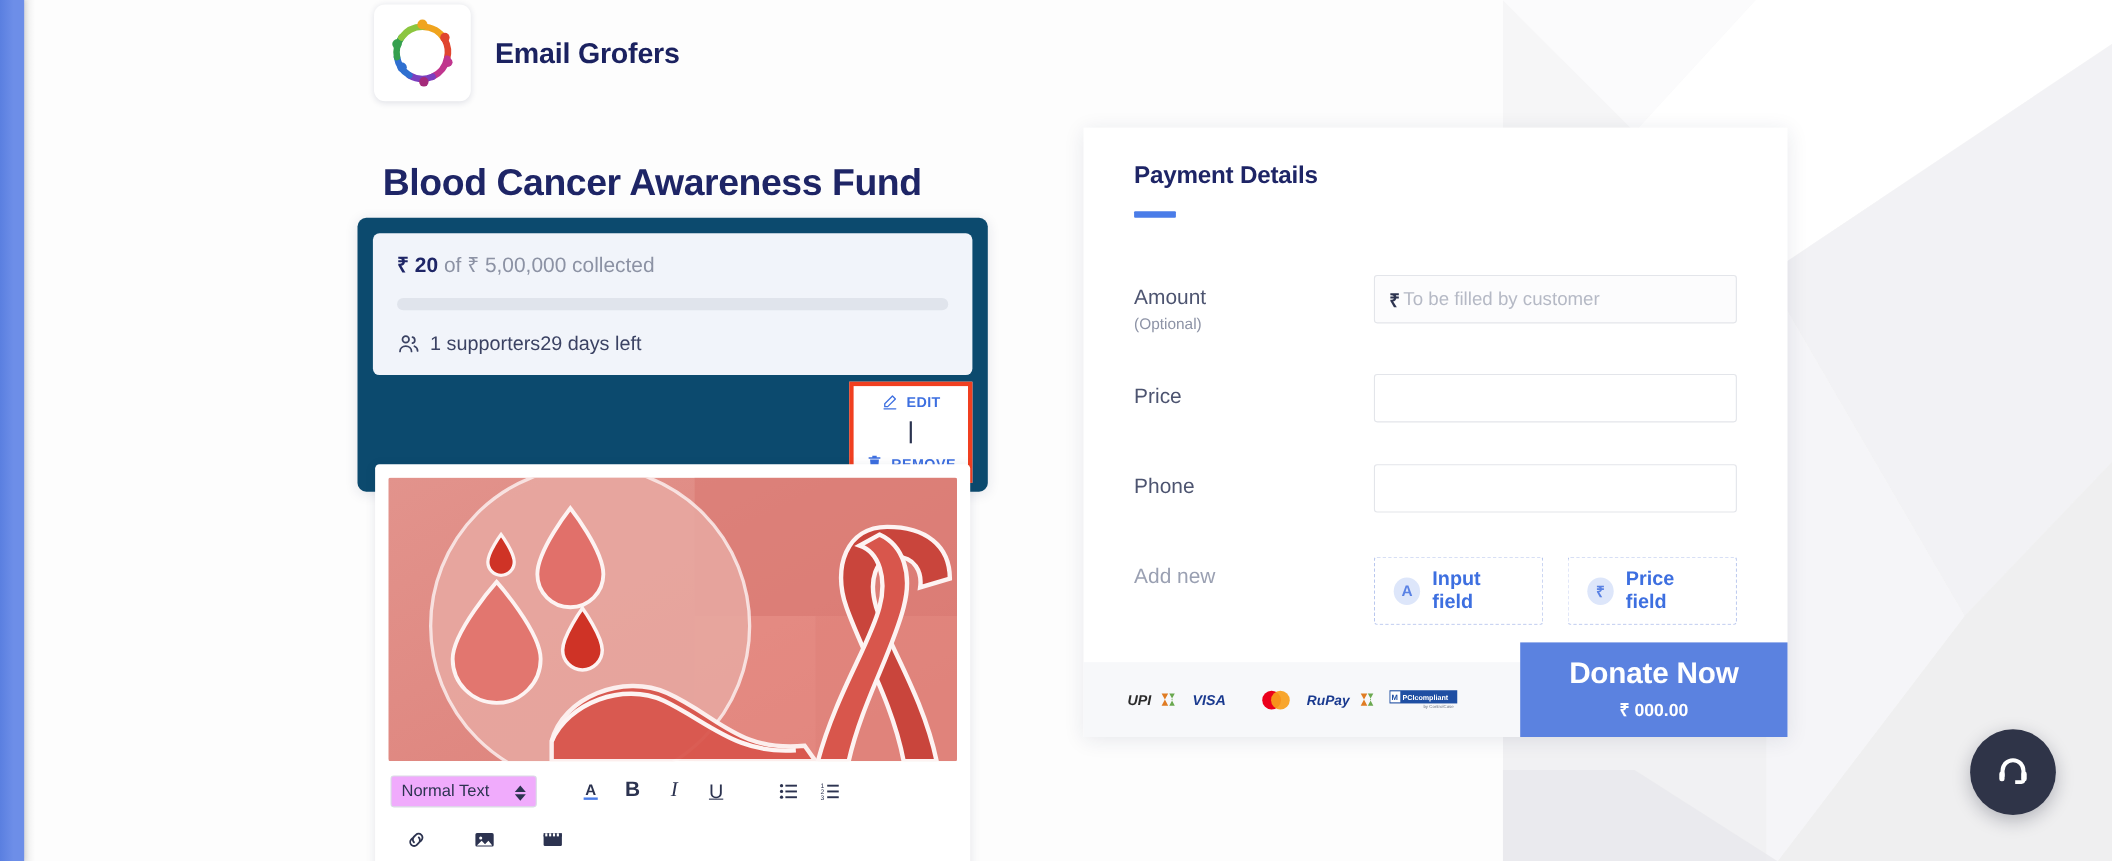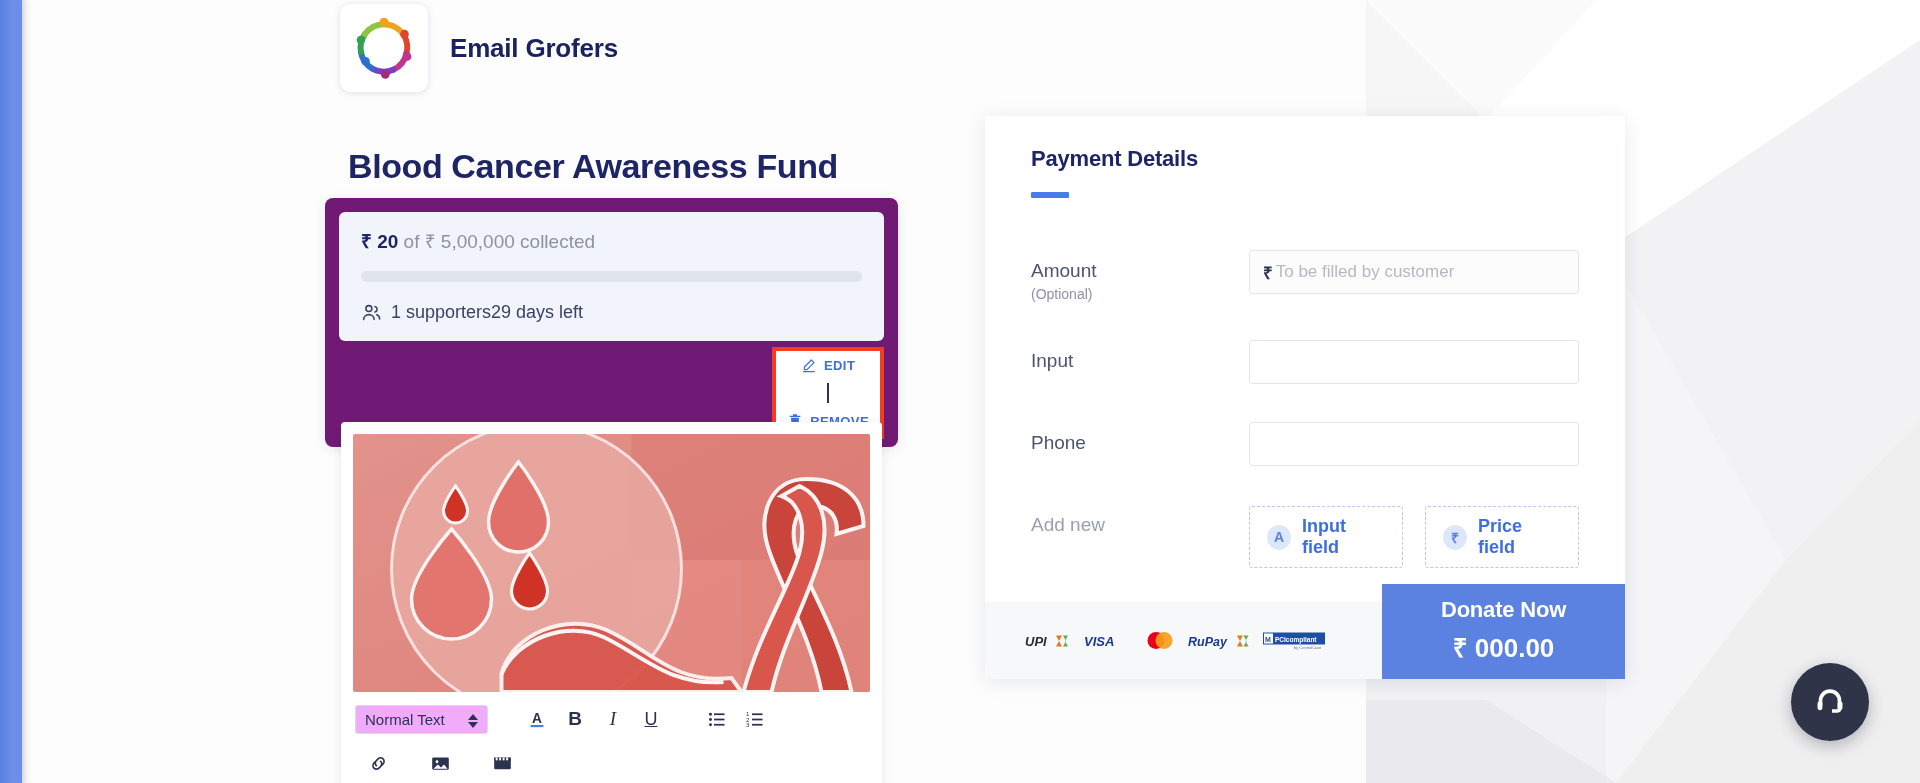--- a/index.html
+++ b/index.html
@@ -93,21 +93,21 @@
     color: #1e2566;
     letter-spacing: -.4px;
     z-index: 20;
   }
 
   
   .camp-card {
     position: absolute;
     left: 325px; top: 198px;
     width: 573px;
-    background: #701a75;
+    background: #0c4a6e;
     border-radius: 8px;
     box-shadow: 0 2px 12px rgba(25,35,80,.11);
     padding: 14px 14px 8px 14px;
     z-index: 20;
   }
   .camp-inner {
     background: #f1f4fa;
     border-radius: 6px;
     padding: 20px 22px 18px 22px;
   }
@@ -374,26 +374,26 @@
     flex-direction: column;
     align-items: center;
     justify-content: center;
     padding: 13px 0 14px 0;
     cursor: pointer;
     border: none;
     font-family: "Liberation Sans", sans-serif;
     margin-top: -18px;
   }
   .donate-btn .dn-main {
-    font-size: 22px;
+    font-size: 27px;
     font-weight: 700;
     letter-spacing: -.2px;
   }
   .donate-btn .dn-amt {
-    font-size: 26px;
+    font-size: 16px;
     font-weight: 600;
     margin-top: 6px;
   }
 
   
   .support-fab {
     position: absolute;
     left: 1791px; top: 663px;
     width: 78px; height: 78px;
     border-radius: 50%;
@@ -629,21 +629,21 @@
           <span class="sub">(Optional)</span>
         </div>
         <div class="form-input soft">
           <span class="rupee-pre">₹</span>
           <span class="ph">To be filled by customer</span>
         </div>
       </div>
 
       <div class="form-row">
         <div class="form-label">
-          <span class="lbl">Input</span>
+          <span class="lbl">Price</span>
         </div>
         <div class="form-input">
           <span class="ph"></span>
         </div>
       </div>
 
       <div class="form-row">
         <div class="form-label">
           <span class="lbl">Phone</span>
         </div>

